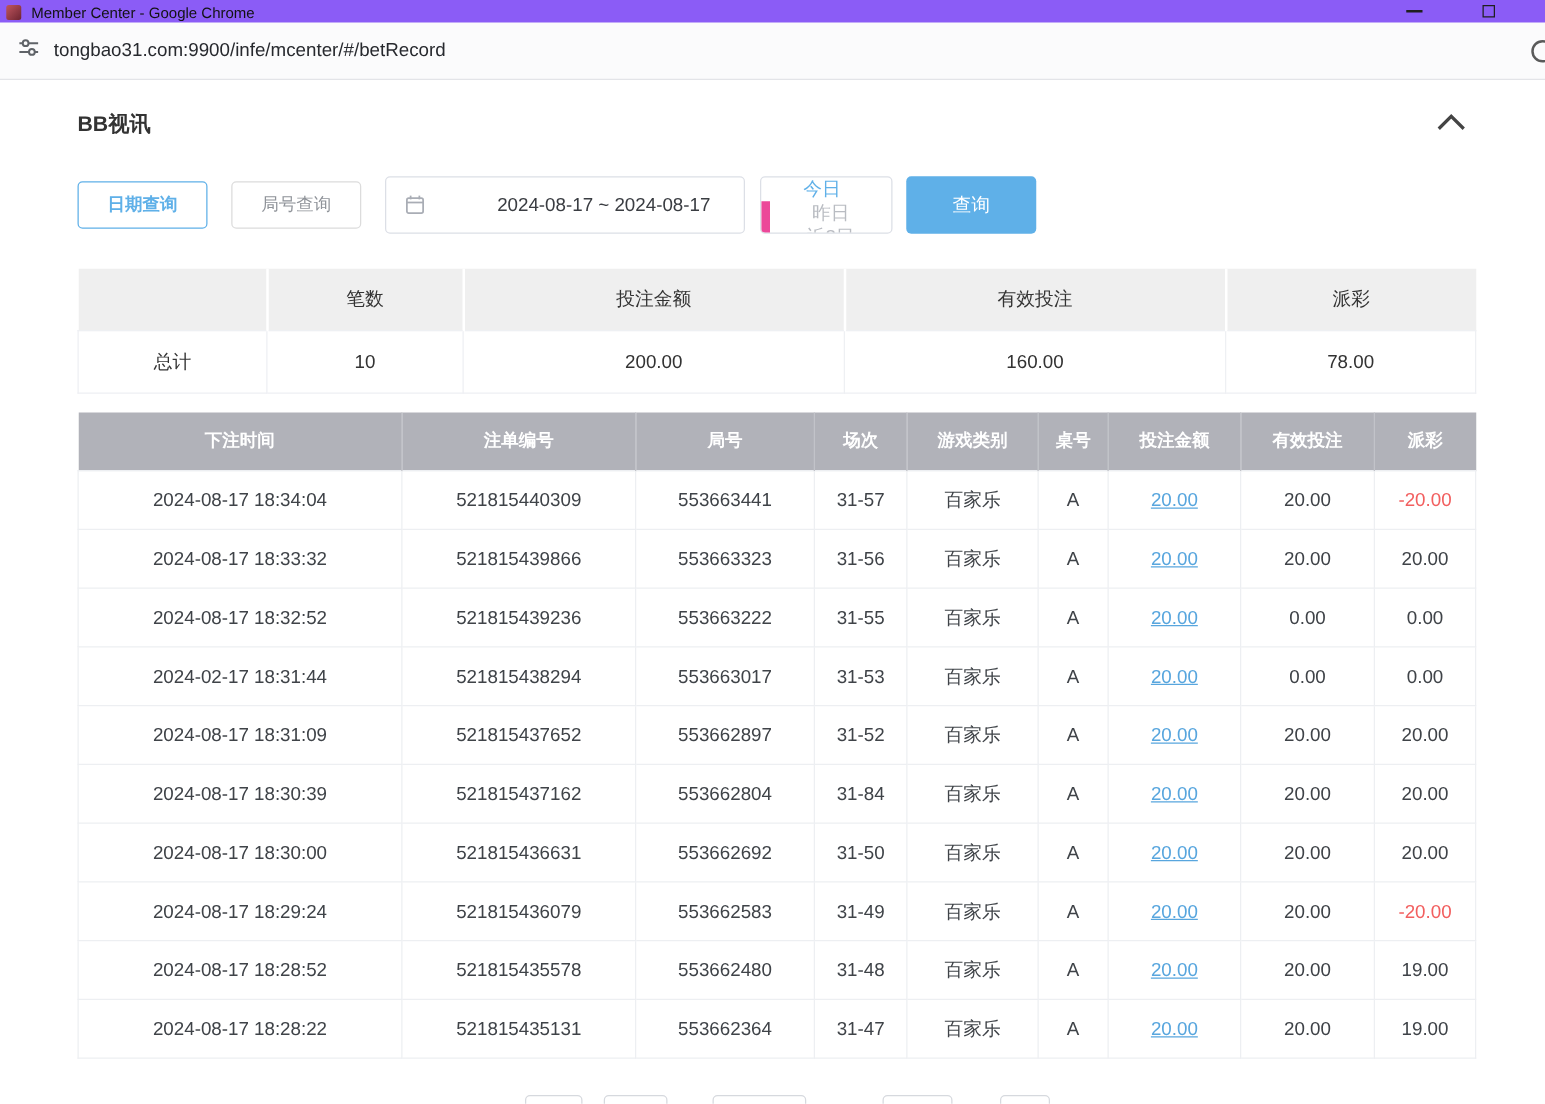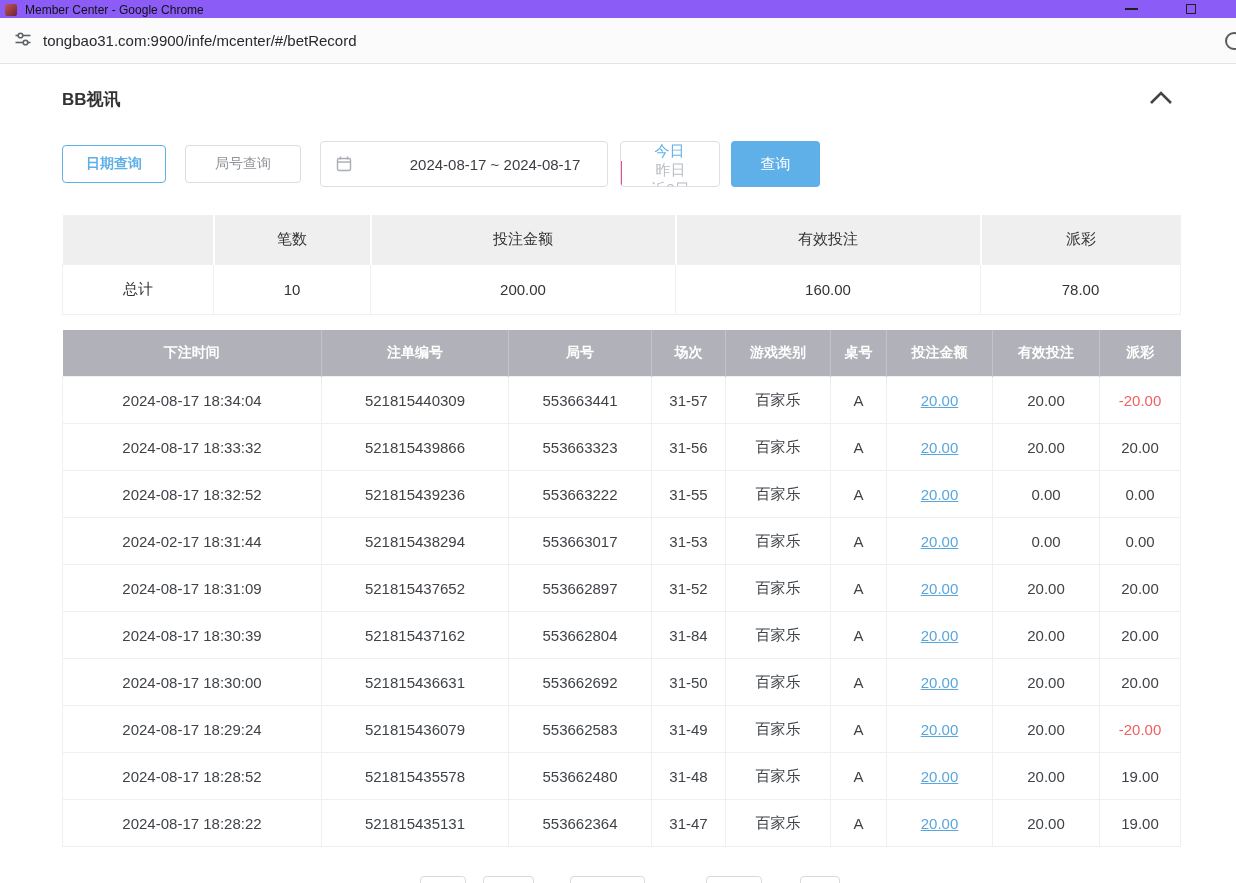--- a/index.html
+++ b/index.html
@@ -31,33 +31,33 @@
     border-radius:50%; border:2px solid #5a5a5a; box-sizing:border-box; background:#fbfbfc; }
   
   .page-title { position:absolute; left:62px; top:88px; font-size:17px; font-weight:bold; color:#333; }
   .collapse-btn { position:absolute; right:62px; top:90px; width:26px; height:18px; cursor:pointer; }
   
   .filter-row { position:absolute; left:62px; top:141px; height:46px; display:flex; align-items:center; }
   .btn { display:flex; align-items:center; justify-content:center;
     border-radius:4px; box-sizing:border-box; background:#fff; cursor:pointer; white-space:nowrap; }
   .btn-date-query { width:104px; height:38px; border:1px solid #5fb0e8; color:#5fb0e8;
     font-size:14px; font-weight:bold; margin-right:19px; }
-  .btn-round-query { width:116px; height:38px; border:1px solid #dcdcdc; color:#8f9399;
+  .btn-round-query { width:104px; height:38px; border:1px solid #dcdcdc; color:#8f9399;
     font-size:14px; margin-right:19px; }
   .date-input { width:288px; height:46px; border:1px solid #dcdfe6; border-radius:4px;
     display:flex; align-items:center; box-sizing:border-box; margin-right:12px; background:#fff; cursor:pointer;gap:43px; }
   .date-input svg { margin-left:15px; flex:none; }
   .date-text { flex:1; text-align:center; font-size:15px; color:#3a3d42; padding-right:12px; }
   .quick-group { display:flex; height:46px; border:1px solid #dcdfe6; border-radius:4px;
     box-sizing:border-box; overflow:hidden; margin-right:11px; background:#fff;flex-direction:column; }
   .quick-btn { width:97px; display:flex; align-items:center; justify-content:center;
     font-size:15px; color:#b9bcc2; cursor:pointer; }
-  .quick-btn + .quick-btn { border-left:1px solid #ec4899; }
+  .quick-btn + .quick-btn { border-left:7px solid #ec4899; }
   .quick-btn.active { color:#5fb0e8; }
-  .btn-search { width:89px; height:46px; background:#5fb0e8; color:#fff; font-size:15px; }
+  .btn-search { width:104px; height:46px; background:#5fb0e8; color:#fff; font-size:15px; }
   
   .summary-table { position:absolute; left:62px; top:215px; width:1118px;
     border-collapse:collapse; table-layout:fixed; text-align:center; }
   .summary-table th { background:#efefef; height:49px; font-size:15px; font-weight:normal;
     color:#333; border-right:2px solid #fff; }
   .summary-table th:last-child { border-right:none; }
   .summary-table td { height:49px; font-size:15px; color:#333;
     border:1px solid #eef0f3; background:#fff; }
   
   .records-table { position:absolute; left:62px; top:330px; width:1118px;

